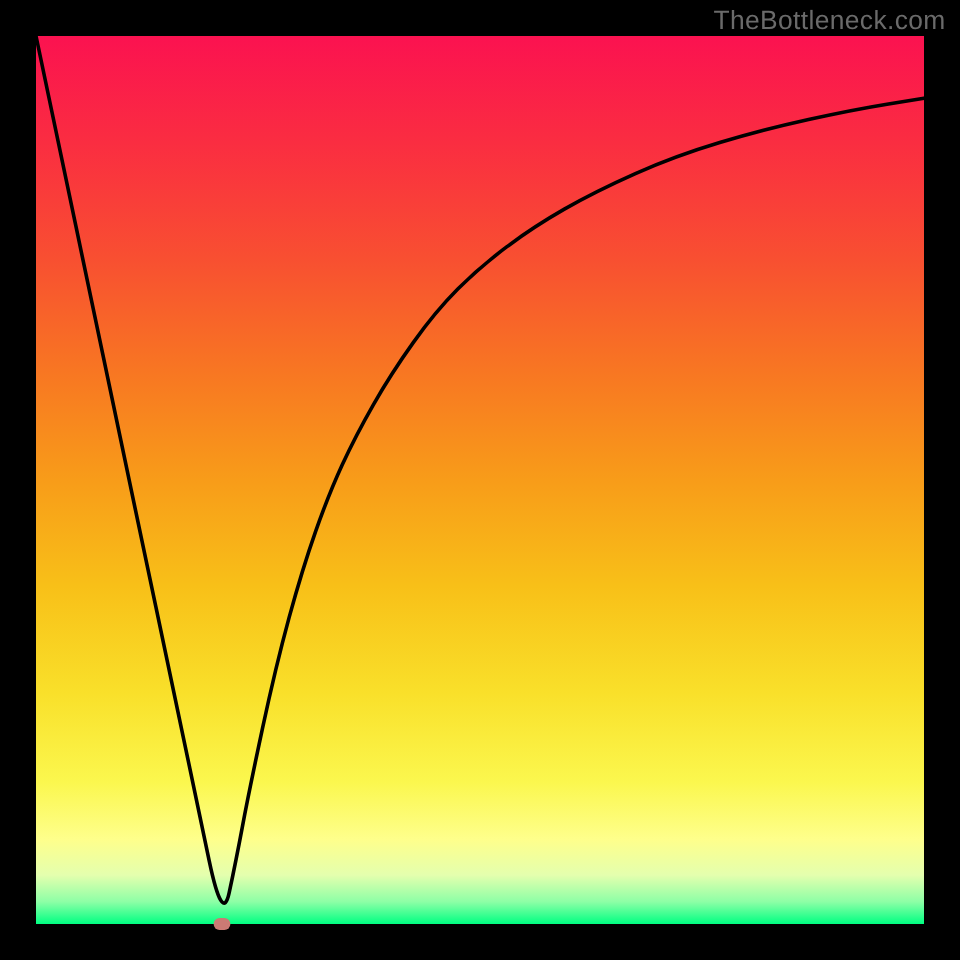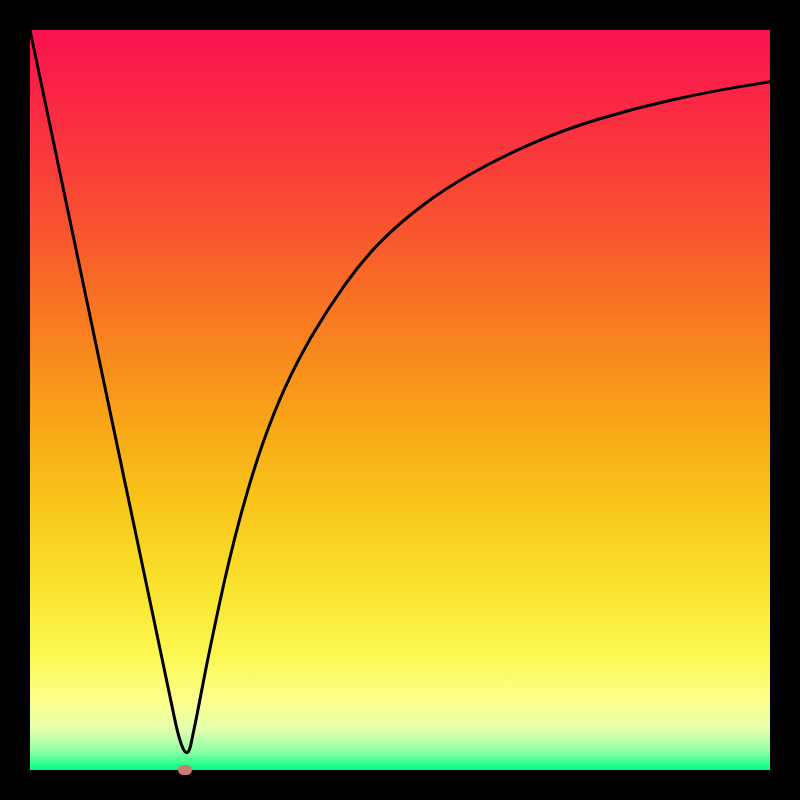--- a/index.html
+++ b/index.html
@@ -57,13 +57,14 @@
 
 <div class="frame">
   <div class="plot-area" id="plot-area" style="background: linear-gradient(rgb(251, 18, 80) 0%, rgb(250, 45, 65) 12%, rgb(248, 79, 49) 25%, rgb(248, 119, 34) 38%, rgb(248, 156, 25) 50%, rgb(248, 192, 24) 62%, rgb(249, 224, 42) 74%, rgb(251, 247, 78) 84%, rgb(254, 255, 140) 90.5%, rgb(228, 255, 174) 94.5%, rgb(141, 255, 166) 97.5%, rgb(0, 255, 130) 100%);"></div>
 
   <svg class="curve" viewBox="0 0 740 740" preserveAspectRatio="none">
     <path id="curve-path" fill="none" stroke="#000000" stroke-width="3" stroke-linejoin="round" stroke-linecap="round" d="M 0.00 0.00 Q 22.20 105.82 33.30 158.73 Q 44.40 211.64 55.50 264.55 Q 66.60 317.46 77.70 370.37 Q 88.80 423.28 99.90 475.82 Q 111.00 528.36 122.10 581.27 Q 133.20 634.18 144.30 687.09 Q 155.40 740.00 160.95 714.10 Q 166.50 688.20 172.05 658.60 Q 177.60 629.00 188.70 577.20 Q 199.80 525.40 210.90 484.70 Q 222.00 444.00 233.10 412.55 Q 244.20 381.10 255.30 357.05 Q 266.40 333.00 281.20 307.10 Q 296.00 281.20 314.50 255.30 Q 333.00 229.40 351.50 210.90 Q 370.00 192.40 392.20 175.75 Q 414.40 159.10 440.30 144.30 Q 466.20 129.50 499.50 114.70 Q 532.80 99.90 569.80 88.80 Q 606.80 77.70 643.80 69.56 Q 680.80 61.42 710.40 56.61 T 740.00 51.80"></path>
   </svg>
 
   <div class="marker" id="min-marker" style="left: 178.4px; top: 765px; background: rgb(203, 122, 116);"></div>
 
+  <div class="watermark">TheBottleneck.com</div>
 </div>
 
 </body></html>

